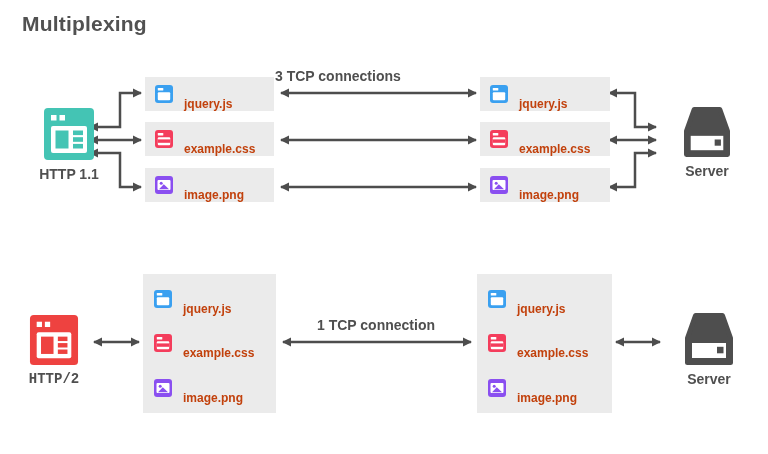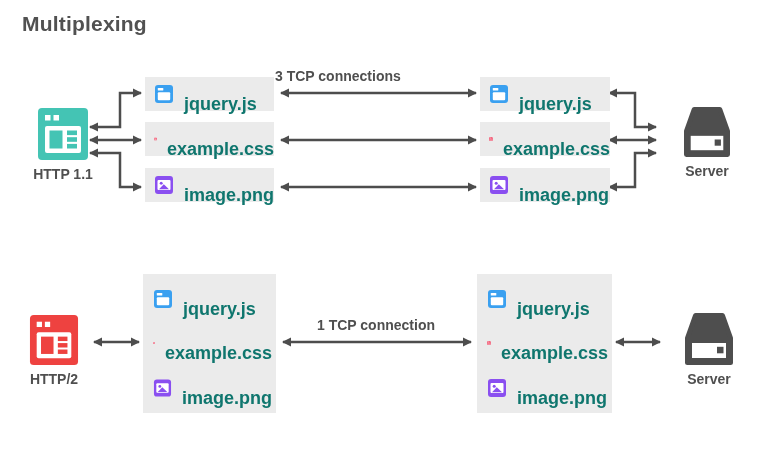--- a/index.html
+++ b/index.html
@@ -10,21 +10,21 @@
   .title{
     position:absolute;left:22px;top:12px;margin:0;
     font-size:21px;font-weight:600;color:#515151;letter-spacing:.2px;
   }
   .arrows{position:absolute;left:0;top:0;z-index:1;}
   .file-row{
     position:absolute;z-index:2;height:34px;background:#ebebeb;
     display:flex;align-items:center;gap:10px;padding-left:9px;box-sizing:border-box;
   }
   .file-row .fname,.panel .fname{
-    font-size:18px;font-weight:600;color:#0f766e;white-space:nowrap;margin-top:20px;
+    font-size:12px;font-weight:600;color:#c2410c;white-space:nowrap;margin-top:20px;
   }
   .panel{position:absolute;z-index:2;background:#ebebeb;}
   .panel .prow{
     position:absolute;left:10px;right:4px;height:34px;
     display:flex;align-items:center;gap:10px;
   }
   .node{
     position:absolute;z-index:2;width:100px;display:flex;flex-direction:column;align-items:center;
   }
   .node-label{
@@ -62,21 +62,21 @@
       <path d="M609,93 H635 V127 H656" marker-start="url(#ah)" marker-end="url(#ah)"></path>
       <path d="M609,140 H656" marker-start="url(#ah)" marker-end="url(#ah)"></path>
       <path d="M609,187 H635 V153 H656" marker-start="url(#ah)" marker-end="url(#ah)"></path>
 
       <path d="M94,342 H139" marker-start="url(#ah)" marker-end="url(#ah)"></path>
       <path d="M283,342 H471" marker-start="url(#ah)" marker-end="url(#ah)"></path>
       <path d="M616,342 H660" marker-start="url(#ah)" marker-end="url(#ah)"></path>
     </g>
   </svg>
 
-  <div class="node" style="left:13px;top:108px;">
+  <div class="node" style="left:19px;top:108px;">
     <svg width="50" height="52" viewBox="0 0 50 52">
       <rect width="50" height="52" rx="4" fill="#44c4b4"></rect>
       <rect x="7" y="7" width="5.5" height="5.5" fill="#fff"></rect>
       <rect x="15.5" y="7" width="5.5" height="5.5" fill="#fff"></rect>
       <rect x="7" y="18" width="36" height="27" rx="2" fill="#fff"></rect>
       <rect x="11.5" y="22.5" width="13" height="18" fill="#44c4b4"></rect>
       <rect x="29" y="22.5" width="10" height="4.6" fill="#44c4b4"></rect>
       <rect x="29" y="29.2" width="10" height="4.6" fill="#44c4b4"></rect>
       <rect x="29" y="35.9" width="10" height="4.6" fill="#44c4b4"></rect>
     </svg>
@@ -141,21 +141,21 @@
 
   <div class="node" style="left:657px;top:107px;">
     <svg width="46" height="50" viewBox="0 0 48 52">
       <path d="M10.5,2.5 L37.5,2.5 L45.5,25 L45.5,49.5 L2.5,49.5 L2.5,25 Z" fill="#4e4e4e" stroke="#4e4e4e" stroke-width="5" stroke-linejoin="round"></path>
       <rect x="7" y="30" width="34" height="15" fill="#fff"></rect>
       <rect x="32" y="33.8" width="6.5" height="6.5" fill="#4e4e4e"></rect>
     </svg>
     <div class="node-label">Server</div>
   </div>
 
-  <div class="node" style="left:4px;top:315px;">
+  <div class="node" style="left:4px;top:315px;font-family:Liberation Mono, monospace;">
     <svg width="50" height="50" viewBox="0 0 50 52">
       <rect width="50" height="52" rx="4" fill="#ee4240"></rect>
       <rect x="7" y="7" width="5.5" height="5.5" fill="#fff"></rect>
       <rect x="15.5" y="7" width="5.5" height="5.5" fill="#fff"></rect>
       <rect x="7" y="18" width="36" height="27" rx="2" fill="#fff"></rect>
       <rect x="11.5" y="22.5" width="13" height="18" fill="#ee4240"></rect>
       <rect x="29" y="22.5" width="10" height="4.6" fill="#ee4240"></rect>
       <rect x="29" y="29.2" width="10" height="4.6" fill="#ee4240"></rect>
       <rect x="29" y="35.9" width="10" height="4.6" fill="#ee4240"></rect>
     </svg>

